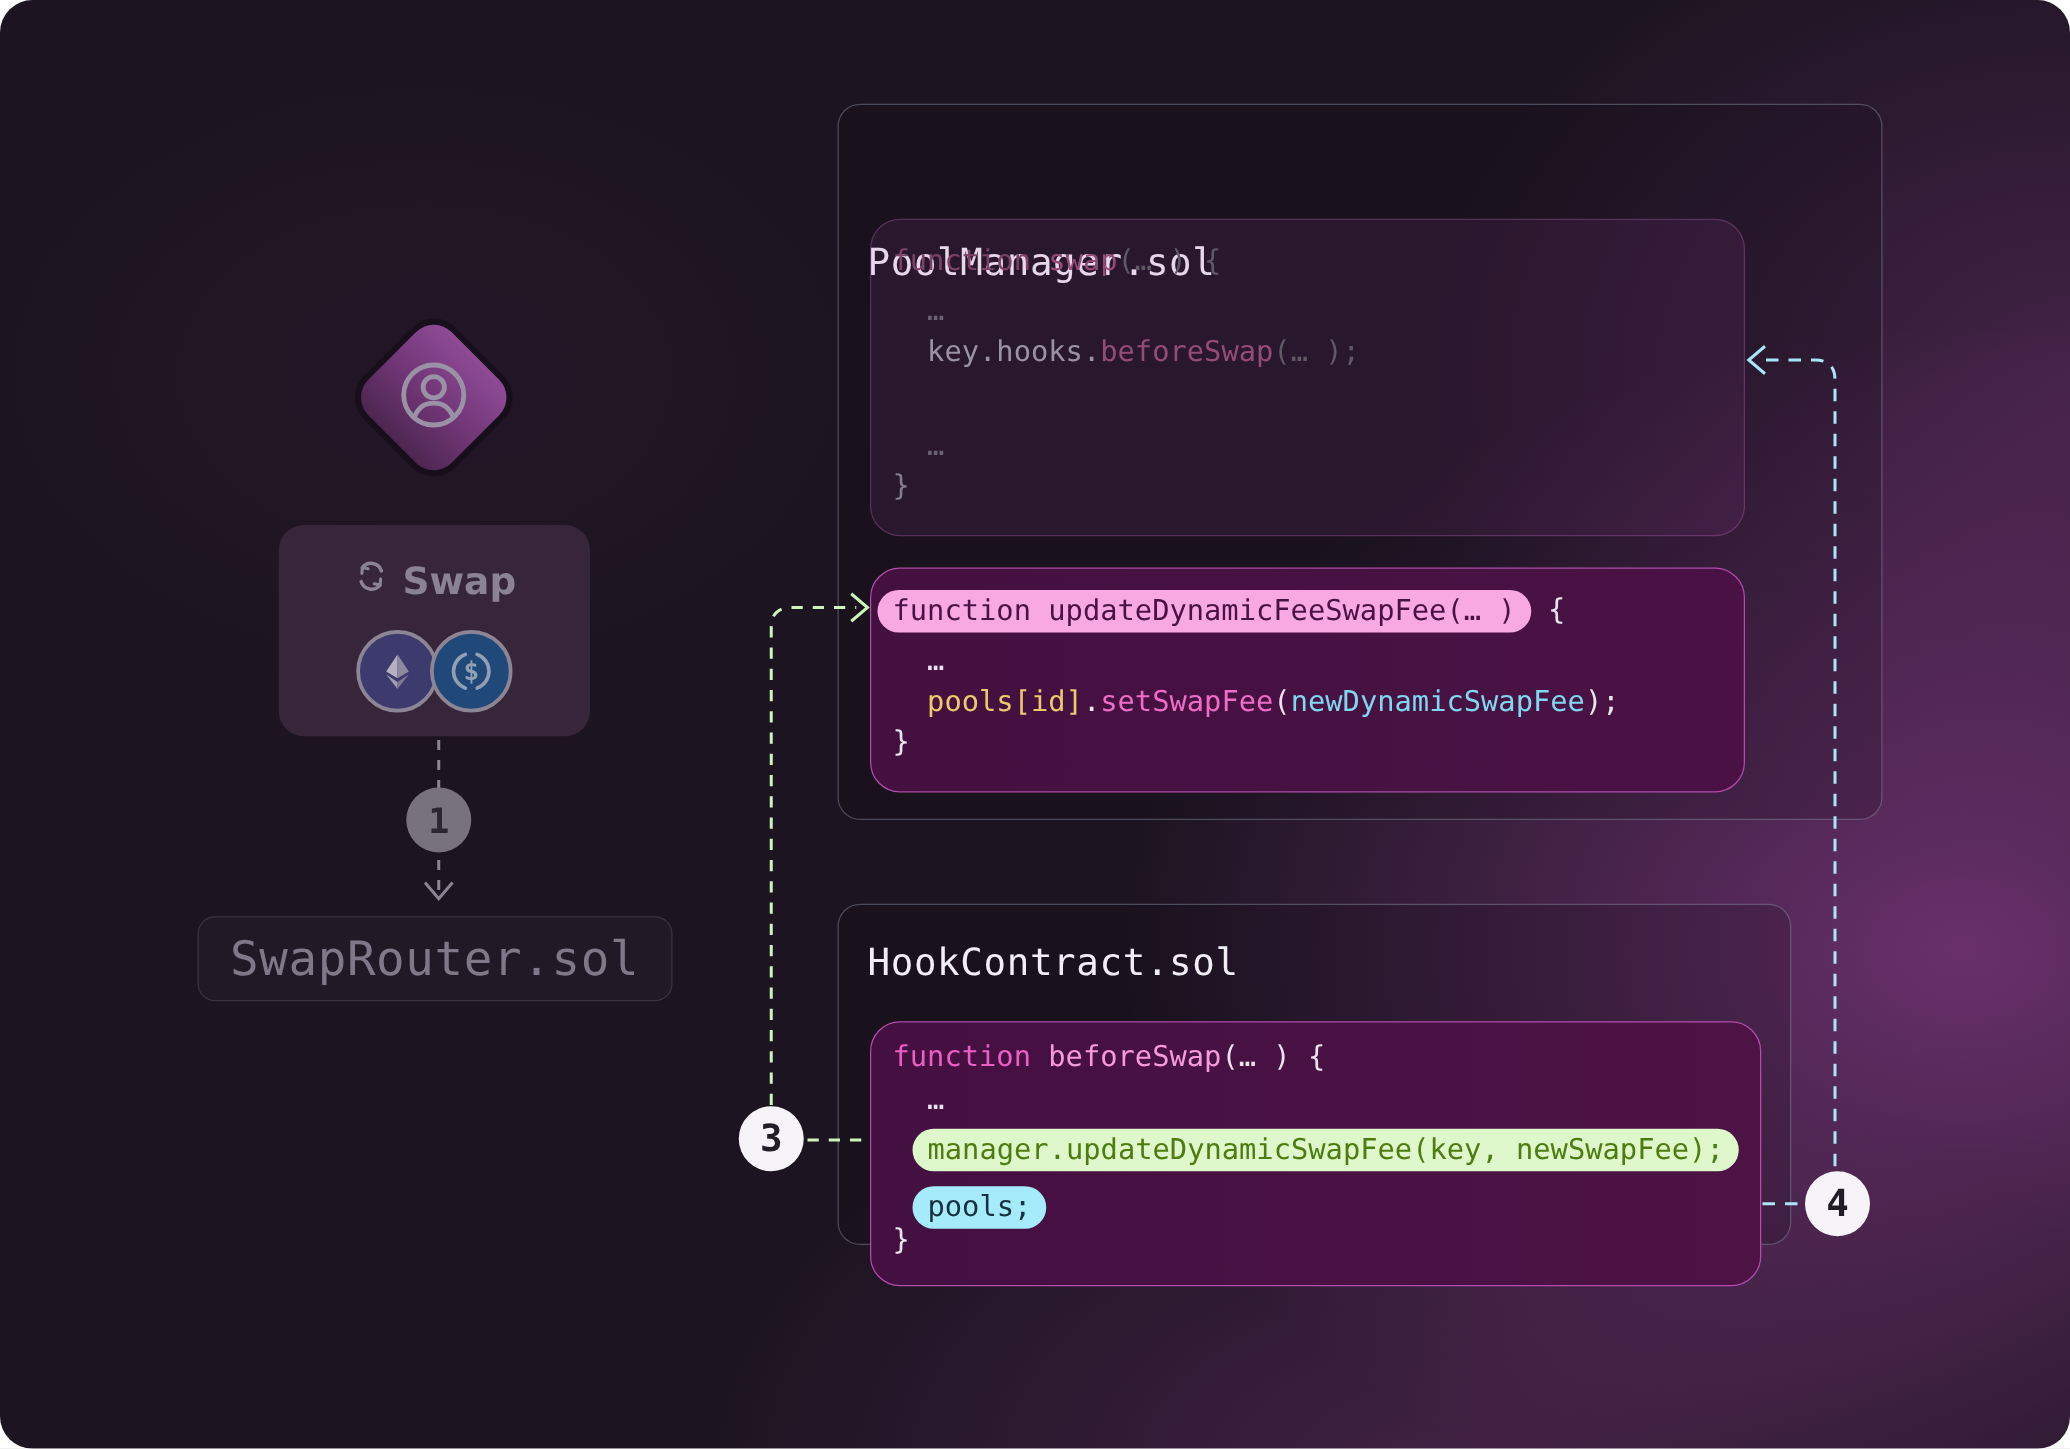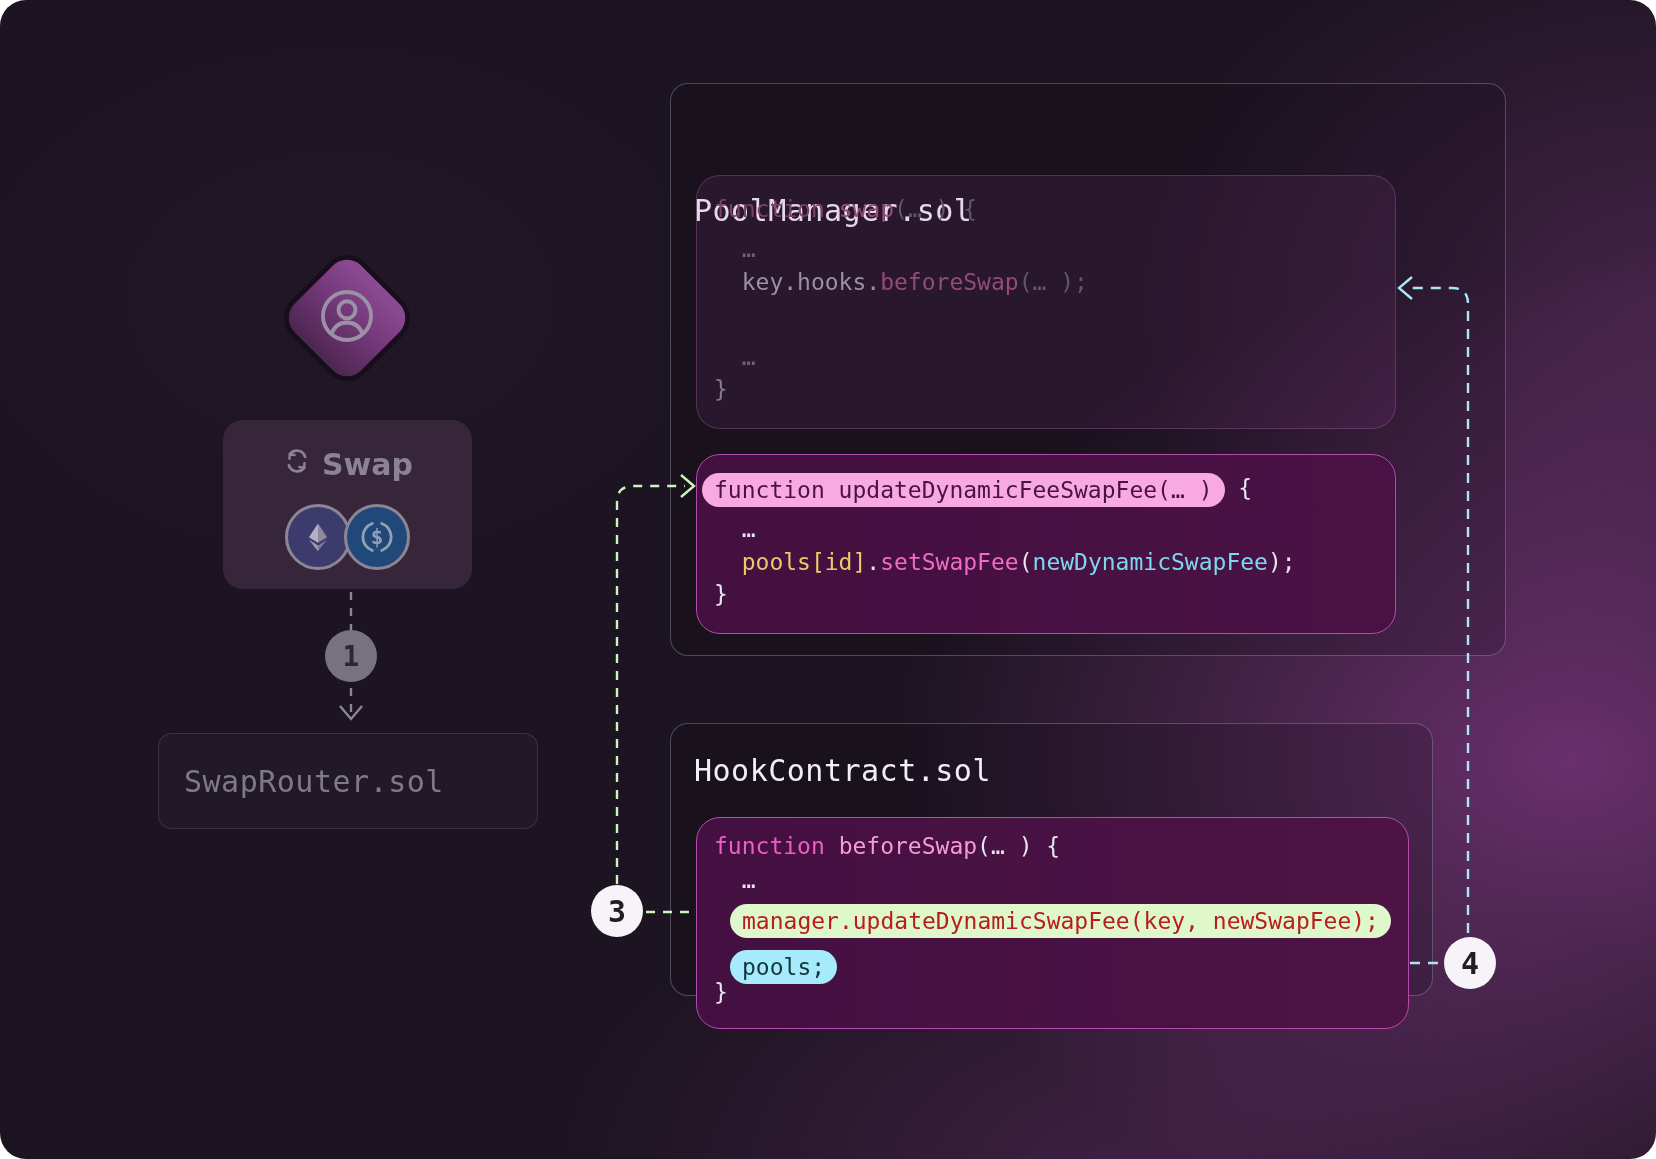--- a/index.html
+++ b/index.html
@@ -29,24 +29,24 @@
     background:#372639;
   }
   #swap-title{position:absolute;left:0;right:0;top:26px;display:flex;align-items:center;justify-content:center;gap:10px;
     color:#8b8394;font-size:30px;font-weight:700;font-family:"DejaVu Sans","Liberation Sans",sans-serif;}
   .coin{position:absolute;width:66px;height:66px;border-radius:50%;box-sizing:border-box;border:3px solid #8c8595;
     display:flex;align-items:center;justify-content:center;}
   #coin-eth{left:62px;top:84px;background:#3d3b6d;}
   #coin-usdc{left:121px;top:84px;background:#20497a;z-index:2;}
 
   #router-box{
-    left:158px;top:733px;width:380px;height:96px;border-radius:14px;box-sizing:border-box;
+    left:158px;top:733px;width:380px;height:68px;border-radius:14px;box-sizing:border-box;
     background:rgba(255,255,255,0.025);border:1.5px solid rgba(190,185,205,0.16);
     display:flex;align-items:center;padding-left:25px;
-    color:#7f7889;font-size:30px;letter-spacing:0.5px;
+    color:#7f7889;font-size:38px;letter-spacing:0.5px;
   }
 
   
   .panel{border-radius:18px;box-sizing:border-box;border:1.4px solid rgba(152,160,182,0.40);
     background:rgba(14,9,18,0.20);}
   #pm-panel{left:670px;top:83px;width:836px;height:573px;}
   #hook-panel{left:670px;top:723px;width:763px;height:273px;}
   .panel-title{position:absolute;left:23px;top:105px;color:#f2eef6;font-size:30px;letter-spacing:0.5px;line-height:44px;}
   #hook-panel .panel-title{top:25px;}
 
@@ -55,21 +55,21 @@
     background:rgba(158,64,152,0.13);border:1.2px solid rgba(193,110,188,0.30);}
   #pm-active{left:25px;top:370px;width:700px;height:180px;
     background:linear-gradient(90deg,#431040,#4a1244);border:1.6px solid #b44bad;}
   #hook-code{left:25px;top:93px;width:713px;height:212px;
     background:linear-gradient(90deg,#441041,#4d1345);border:1.6px solid #b44bad;}
 
   .cl{position:absolute;left:17px;height:36px;line-height:36px;white-space:pre;}
   .cl.tall{height:42px;}
   .pill{display:inline-block;line-height:34px;height:34px;padding:0 12px;margin-left:-12px;border-radius:17px;vertical-align:middle;}
   .pill-pink{background:#f9a9e2;color:#4a1145;}
-  .pill-green{background:#def7cb;color:#b91c1c;text-align:right;}
+  .pill-green{background:#def7cb;color:#4d7c0f;text-align:right;}
   .pill-cyan{background:#a5ebfb;color:#16333d;}
 
   
   .f-kw{color:#7c4168;} .f-fn{color:#944b78;} .f-p{color:#5f5966;}
   .f-g{color:#9992a3;} .f-y{color:#8f7d4d;} .f-d{color:#6a6375;} .f-b{color:#837c8e;}
   
   .a-w{color:#e9e4f0;} .a-y{color:#ecc969;} .a-pk{color:#ef6cc6;} .a-cy{color:#7fd6ef;}
   .a-kw{color:#ed5ec4;} .a-fn{color:#f79ad8;}
 
   

